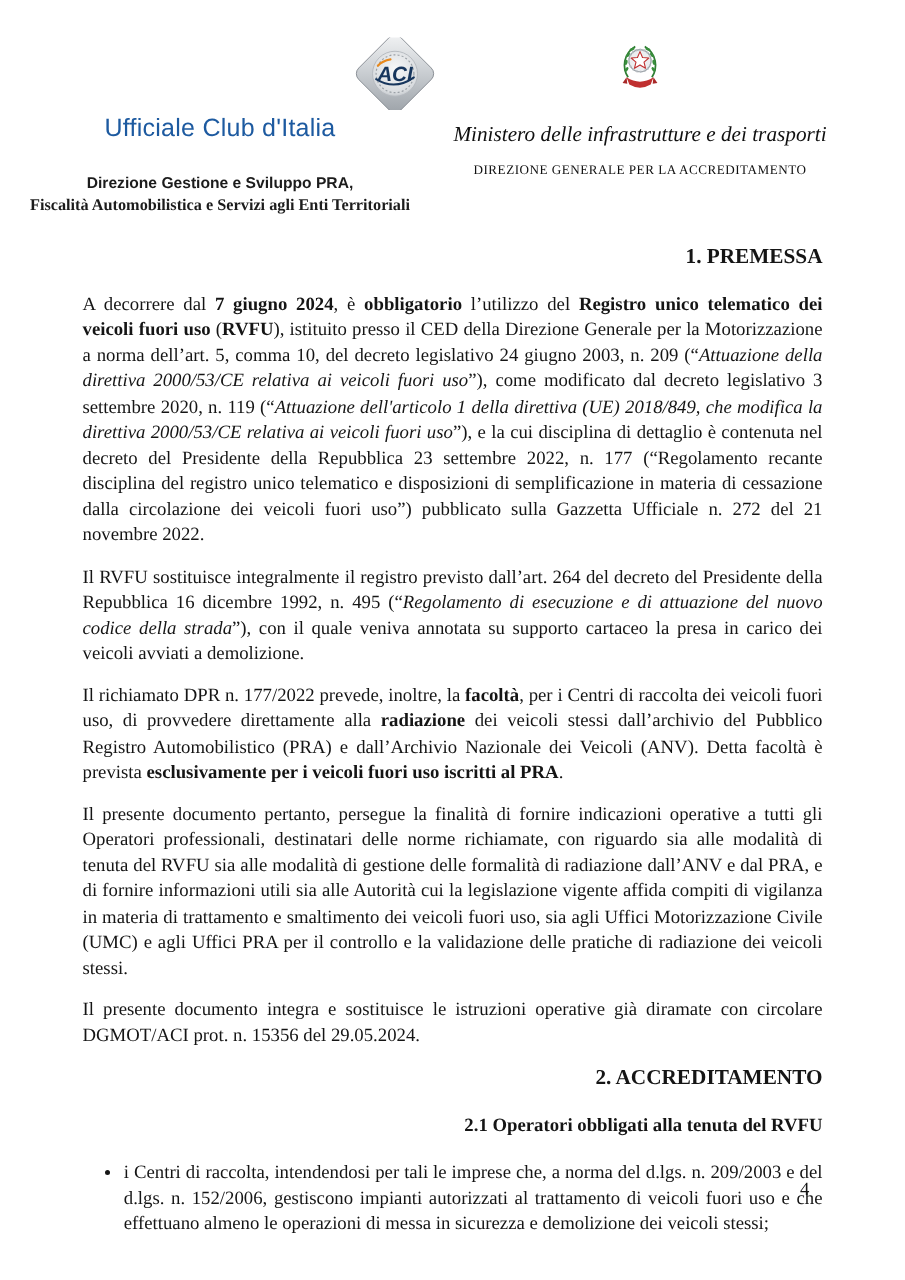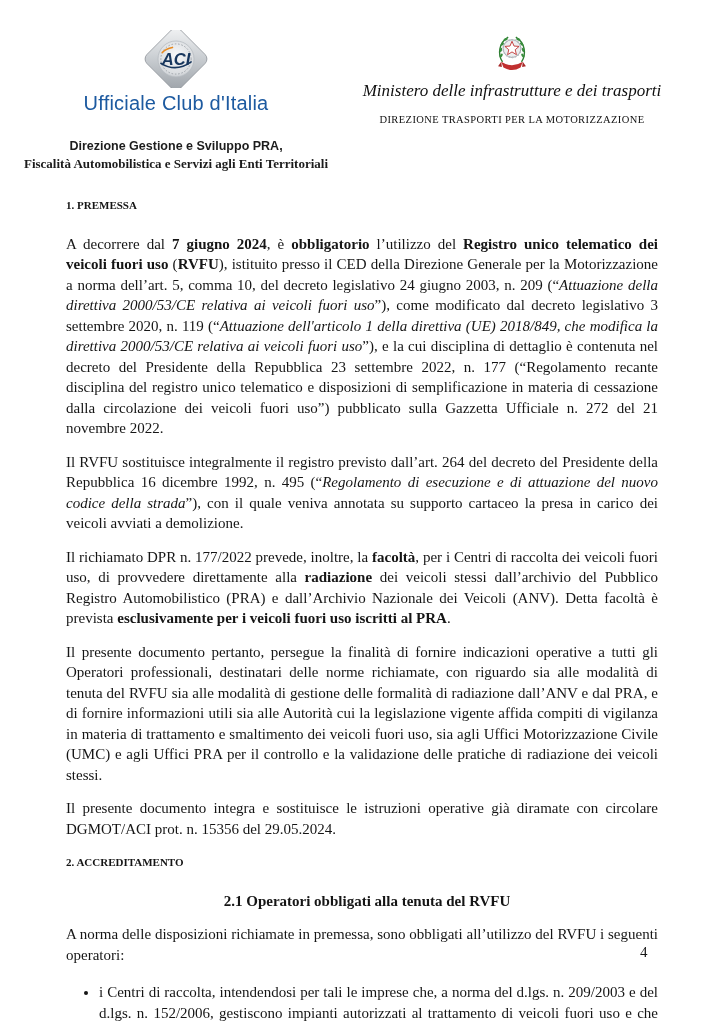--- a/index.html
+++ b/index.html
@@ -5,40 +5,40 @@
   html,body{margin:0;padding:0;background:#e9e9e9;}
   .page{
     width:724px;height:1024px;background:#ffffff;position:relative;overflow:hidden;
     font-family:"Liberation Serif", serif;color:var(--text,#151515);
     margin:0 auto;box-sizing:border-box;
   }
   
   .doc-header{display:flex;padding-top:30px;}
   .header-left{width:352px;text-align:center;}
   .header-right{width:320px;text-align:center;}
-  .logo-wrap{height:58px;display:flex;justify-content:center;align-items:center;}
+  .logo-wrap{height:58px;display:flex;justify-content:flex-end;align-items:center;}
   .aci-name{
     font-family:"Liberation Sans", sans-serif;font-size:20px;color:var(--aci_blue,#1d5aa0);
     margin-top:4px;letter-spacing:.2px;
   }
   .aci-dept{margin-top:24px;line-height:15px;}
   .aci-dept-sans{font-family:"Liberation Sans", sans-serif;font-weight:bold;font-size:12.5px;color:#1c1c1c;}
   .aci-dept-serif{font-family:"Liberation Serif", serif;font-weight:bold;font-size:13px;color:#1c1c1c;margin-top:2px;}
   .emblem-wrap{height:48px;display:flex;justify-content:center;align-items:flex-start;}
-  .ministry-name{font-size:17px;font-style:italic;margin-top:3px;color:#101010;}
+  .ministry-name{font-size:17px;font-style:italic;margin-top:20px;color:#101010;}
   .ministry-dept{font-size:10.5px;font-style:italic;margin-top:11px;letter-spacing:.4px;color:#101010;}
   .ministry-dir{font-size:10.5px;margin-top:13px;letter-spacing:.4px;color:#101010;}
   
   .doc-body{
     margin:24px 66px 0 64px;font-size:15px;line-height:20.5px;
     text-align:justify;
   }
-  .doc-body .h1{font-weight:bold;font-size:11px;text-align:left;margin:0 0 18px 2px;}
+  .doc-body .h1{font-weight:bold;font-size:17px;text-align:right;margin:0 0 18px 2px;}
   .doc-body .h1:not(:first-child){}
-  .doc-body .h2{font-weight:bold;font-size:15px;text-align:center;margin:0 0 13px 12px;}
+  .doc-body .h2{font-weight:bold;font-size:15px;text-align:right;margin:0 0 13px 12px;}
   .doc-body p.para{margin:0 0 13px 2px;}
   .doc-body ul.bullet-list{margin:17px 0 0 10px;padding-left:25px;}
   .doc-body ul.bullet-list li{margin-bottom:16px;}
   .page-number{position:absolute;top:944px;left:640px;font-size:15px;}
 </style>
 </head>
 <body>
 
 <div class="page">
 
@@ -94,35 +94,34 @@
           <circle cx="30" cy="29" r="14" fill="#eceef0" stroke="#9aa0a6" stroke-width="1.4"></circle>
           <circle cx="30" cy="29" r="14" fill="none" stroke="#b7bcc1" stroke-width="2.6" stroke-dasharray="2 3"></circle>
 
           <path d="M30 17.5 L33.2 25 L41.2 25.6 L35.1 30.8 L37 38.6 L30 34.3 L23 38.6 L24.9 30.8 L18.8 25.6 L26.8 25 Z" fill="#ffffff" stroke="#c03030" stroke-width="1.4" stroke-linejoin="round"></path>
 
           <path d="M13 50 q17 11 34 0 l-3.5 9 q-13.5 8 -27 0 Z" fill="#c03030"></path>
           <path d="M13 50 l-5 7 6 1 Z M47 50 l5 7 -6 1 Z" fill="#a82828"></path>
         </svg>
       </div>
       <div class="ministry-name">Ministero delle infrastrutture e dei trasporti</div>
-      <div class="ministry-dir">DIREZIONE TRASPORTI PER LA MOTORIZZAZIONE</div>
+      <div class="ministry-dir">DIREZIONE GENERALE PER LA ACCREDITAMENTO</div>
     </div>
 
   </header>
 
   <main class="doc-body">
       <div class="h1">1. PREMESSA</div>
       <p class="para"><span>A decorrere dal </span><span style="font-weight: bold;">7 giugno 2024</span><span>, è </span><span style="font-weight: bold;">obbligatorio</span><span> l’utilizzo del </span><span style="font-weight: bold;">Registro unico telematico dei veicoli fuori uso</span><span> (</span><span style="font-weight: bold;">RVFU</span><span>), istituito presso il CED della Direzione Generale per la Motorizzazione a norma dell’art. 5, comma 10, del decreto legislativo 24 giugno 2003, n. 209 (“</span><span style="font-style: italic;">Attuazione della direttiva 2000/53/CE relativa ai veicoli fuori uso</span><span>”), come modificato dal decreto legislativo 3 settembre 2020, n. 119 (“</span><span style="font-style: italic;">Attuazione dell'articolo 1 della direttiva (UE) 2018/849, che modifica la direttiva 2000/53/CE relativa ai veicoli fuori uso</span><span>”), e la cui disciplina di dettaglio è contenuta nel decreto del Presidente della Repubblica 23 settembre 2022, n. 177 (“Regolamento recante disciplina del registro unico telematico e disposizioni di semplificazione in materia di cessazione dalla circolazione dei veicoli fuori uso”) pubblicato sulla Gazzetta Ufficiale n. 272 del 21 novembre 2022.</span></p>
       <p class="para"><span>Il RVFU sostituisce integralmente il registro previsto dall’art. 264 del decreto del Presidente della Repubblica 16 dicembre 1992, n. 495 (“</span><span style="font-style: italic;">Regolamento di esecuzione e di attuazione del nuovo codice della strada</span><span>”), con il quale veniva annotata su supporto cartaceo la presa in carico dei veicoli avviati a demolizione.</span></p>
       <p class="para"><span>Il richiamato DPR n. 177/2022 prevede, inoltre, la </span><span style="font-weight: bold;">facoltà</span><span>, per i Centri di raccolta dei veicoli fuori uso, di provvedere direttamente alla </span><span style="font-weight: bold;">radiazione</span><span> dei veicoli stessi dall’archivio del Pubblico Registro Automobilistico (PRA) e dall’Archivio Nazionale dei Veicoli (ANV). Detta facoltà è prevista </span><span style="font-weight: bold;">esclusivamente per i veicoli fuori uso iscritti al PRA</span><span>.</span></p>
       <p class="para"><span>Il presente documento pertanto, persegue la finalità di fornire indicazioni operative a tutti gli Operatori professionali, destinatari delle norme richiamate, con riguardo sia alle modalità di tenuta del RVFU sia alle modalità di gestione delle formalità di radiazione dall’ANV e dal PRA, e di fornire informazioni utili sia alle Autorità cui la legislazione vigente affida compiti di vigilanza in materia di trattamento e smaltimento dei veicoli fuori uso, sia agli Uffici Motorizzazione Civile (UMC) e agli Uffici PRA per il controllo e la validazione delle pratiche di radiazione dei veicoli stessi.</span></p>
       <p class="para"><span style="font-weight: normal;">Il presente documento integra e sostituisce le istruzioni operative già diramate con circolare DGMOT/ACI prot. n. 15356 del 29.05.2024.</span></p>
       <div class="h1">2. ACCREDITAMENTO</div>
       <div class="h2">2.1 Operatori obbligati alla tenuta del RVFU</div>
-      <p class="para"><span>A norma delle disposizioni richiamate in premessa, sono obbligati all’utilizzo del RVFU i seguenti operatori:</span></p>
       <ul class="bullet-list">
         <li><span>i </span><span style="font-weight: normal;">Centri di raccolta</span><span>, intendendosi per tali le imprese che, a norma del d.lgs. n. 209/2003 e del d.lgs. n. 152/2006, gestiscono impianti autorizzati al trattamento di veicoli fuori uso e che effettuano almeno le operazioni di messa in sicurezza e demolizione dei veicoli stessi;</span></li>
       </ul>
     </main>
 
   <div class="page-number">4</div>
 
 </div>
 
 </body></html>

